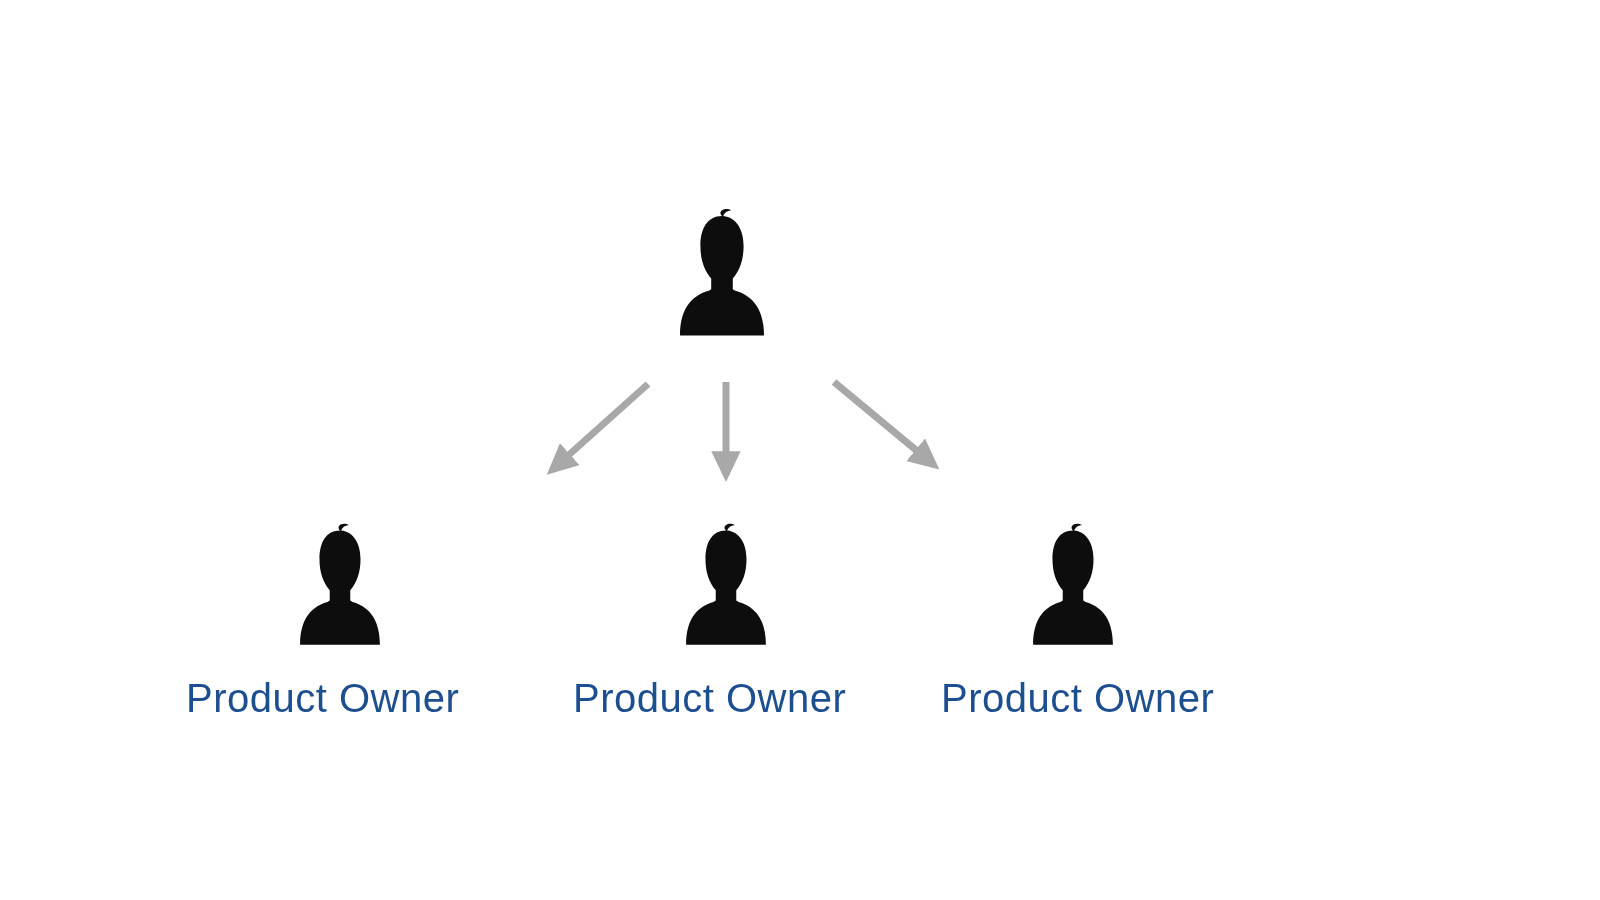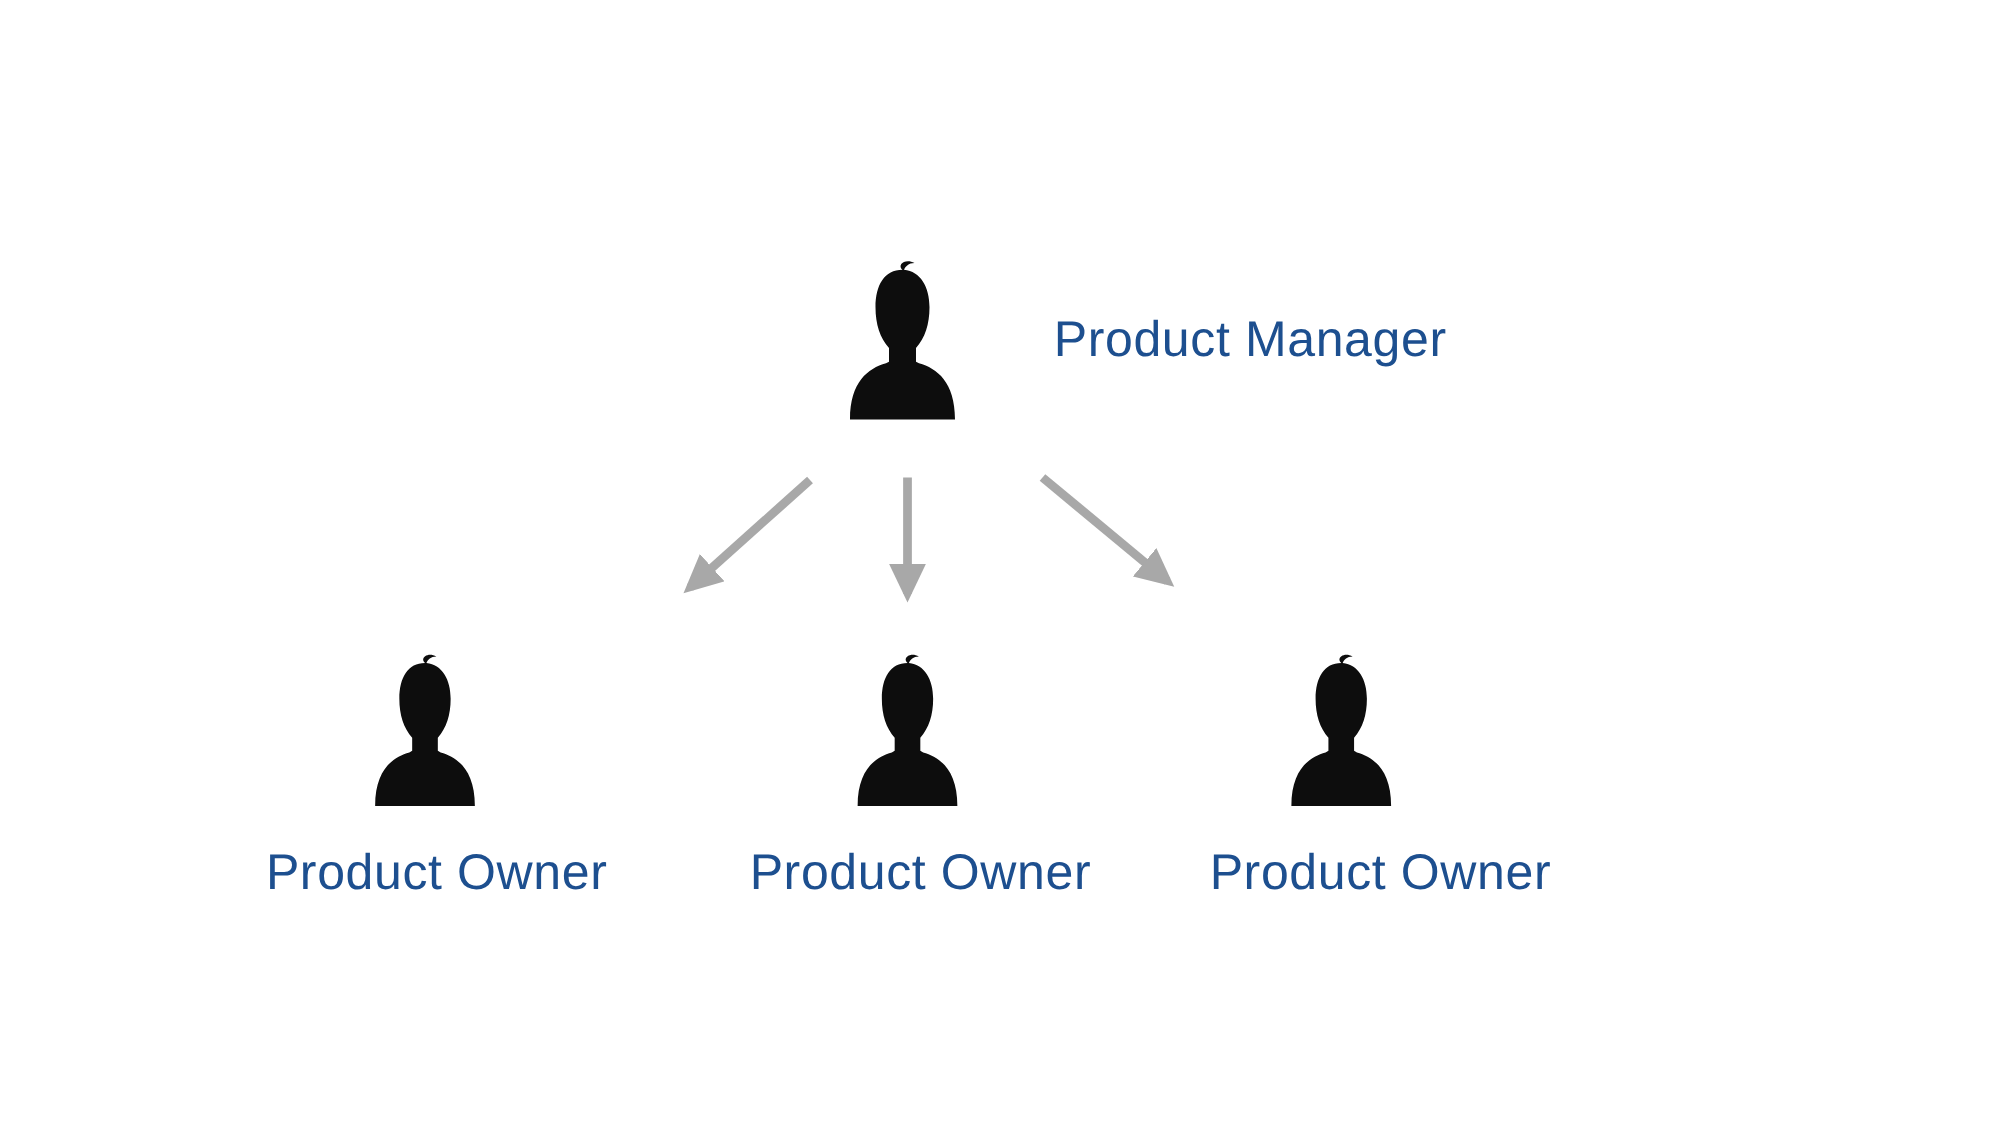--- a/index.html
+++ b/index.html
@@ -26,21 +26,21 @@
   }
   .person svg { display: block; width: 100%; height: 100%; }
   .node-label {
     position: absolute;
     font-size: 40px;
     font-weight: 500;
     letter-spacing: 0.5px;
     color: #1d4f8f;
     white-space: nowrap;
   }
-  .node-label.centered { text-align: right; }
+  .node-label.centered { text-align: left; }
 </style>
 </head>
 <body>
 
 <div class="canvas">
 
   <svg class="arrow-layer" viewBox="0 0 1600 900" xmlns="http://www.w3.org/2000/svg">
     <defs>
       <marker id="arrowhead" markerWidth="4.6" markerHeight="4.2" refX="3.4" refY="2.1" orient="auto">
         <path d="M0 0 L4.4 2.1 L0 4.2 Z" fill="#a8a8a8"></path>
@@ -49,21 +49,20 @@
     <line x1="648" y1="384" x2="552" y2="470" stroke="#a8a8a8" stroke-width="7" marker-end="url(#arrowhead)"></line>
     <line x1="726" y1="382" x2="726" y2="475" stroke="#a8a8a8" stroke-width="7" marker-end="url(#arrowhead)"></line>
     <line x1="834" y1="382" x2="934" y2="465" stroke="#a8a8a8" stroke-width="7" marker-end="url(#arrowhead)"></line>
   </svg>
 
   <div class="person" style="left:662px; top:205px; width:120px; height:136px;">
     <svg viewBox="0 0 100 100" preserveAspectRatio="none">
       <path fill="#0d0d0d" d="M15 96 C15 74 27 66 39 63 L41 62 L41 54 C35 48 32 40 32 30 C32 17 38 8 50 8 C46 5 52 1 58 4 C54 4 52 6 51 8 C62 9 68 18 68 30 C68 40 65 48 59 54 L59 62 L61 63 C73 66 85 74 85 96 Z"></path>
     </svg>
   </div>
-  <div class="node-label" style="left: 843px; top: 250px; color: rgb(29, 79, 143);">Product Manager</div>
 
   <div class="person" style="left:283px; top:520px; width:114px; height:130px;">
     <svg viewBox="0 0 100 100" preserveAspectRatio="none">
       <path fill="#0d0d0d" d="M15 96 C15 74 27 66 39 63 L41 62 L41 54 C35 48 32 40 32 30 C32 17 38 8 50 8 C46 5 52 1 58 4 C54 4 52 6 51 8 C62 9 68 18 68 30 C68 40 65 48 59 54 L59 62 L61 63 C73 66 85 74 85 96 Z"></path>
     </svg>
   </div>
   <div class="node-label centered" style="left: 186px; top: 676px; width: 300px; color: rgb(29, 79, 143);">Product Owner</div>
 
   <div class="person" style="left:669px; top:520px; width:114px; height:130px;">
     <svg viewBox="0 0 100 100" preserveAspectRatio="none">

